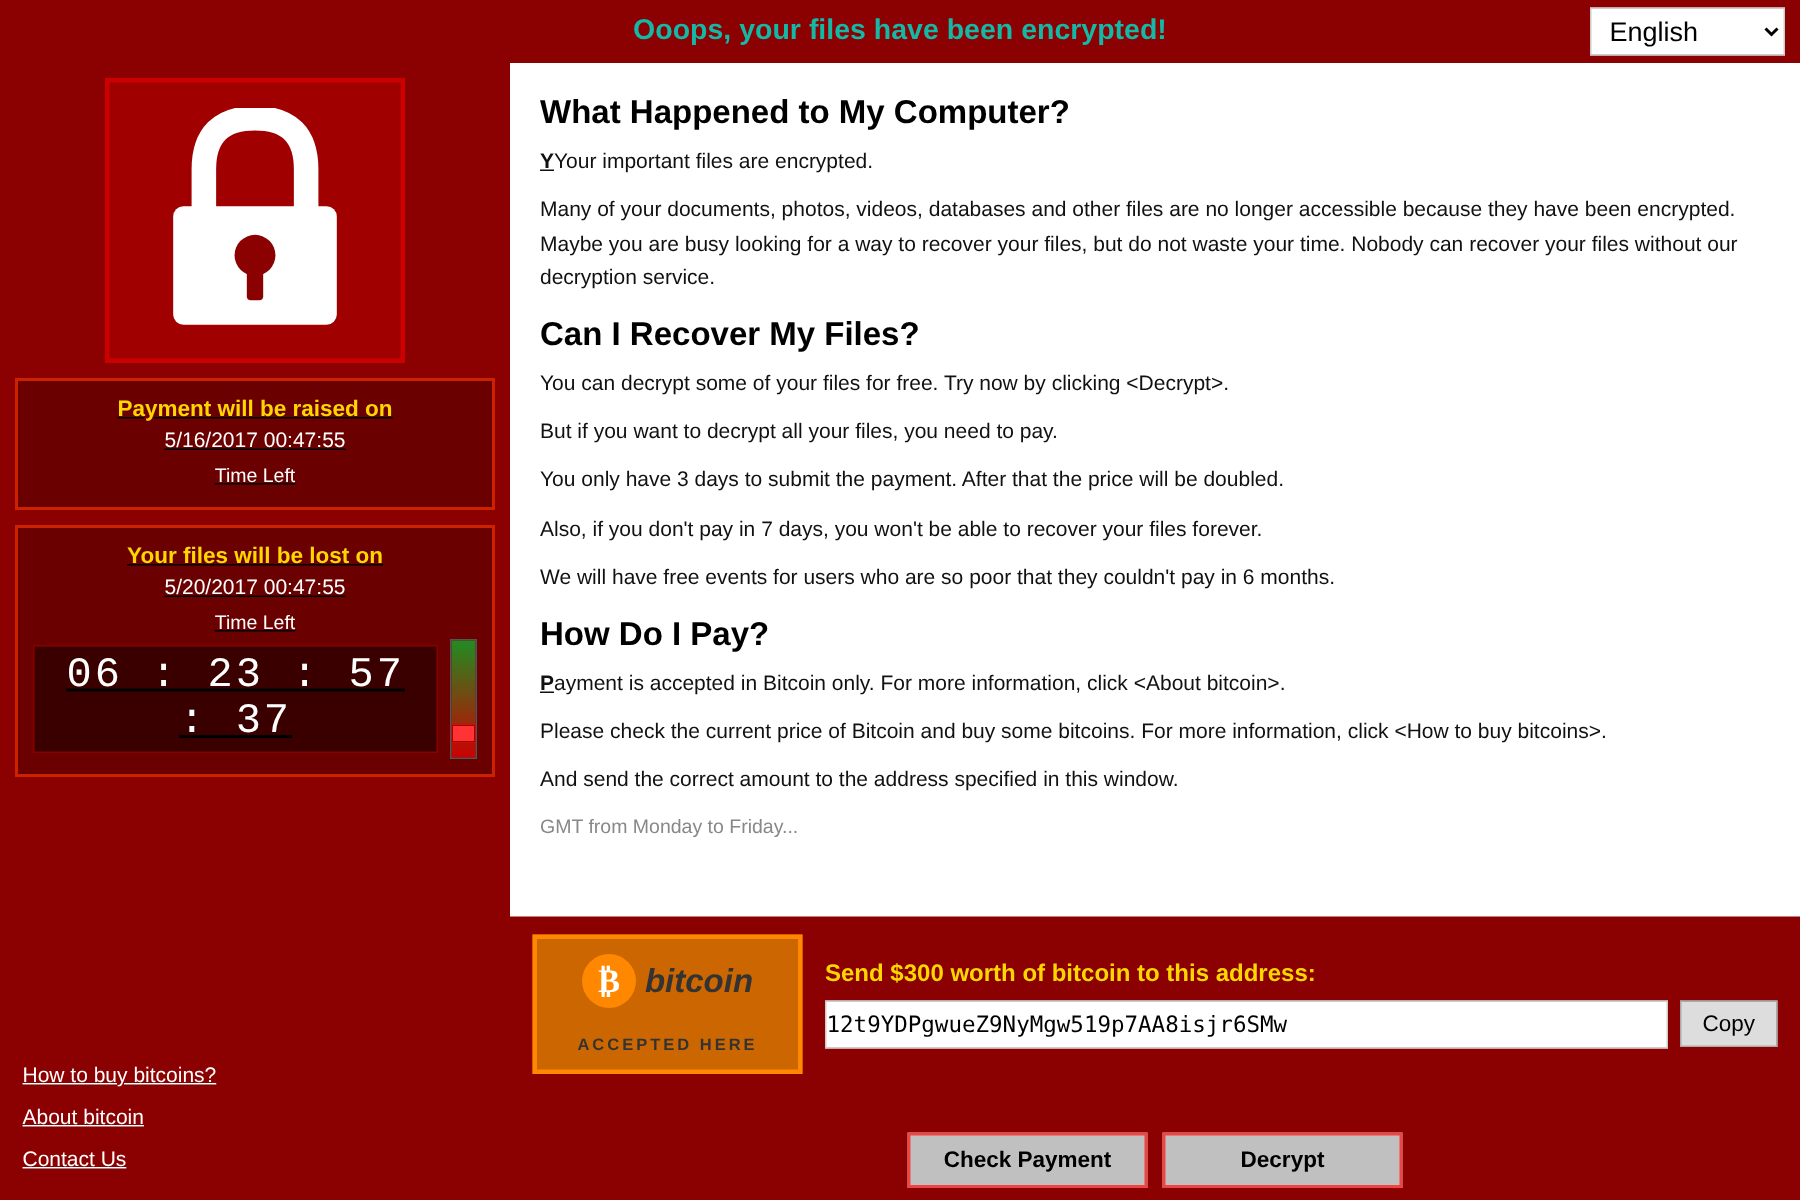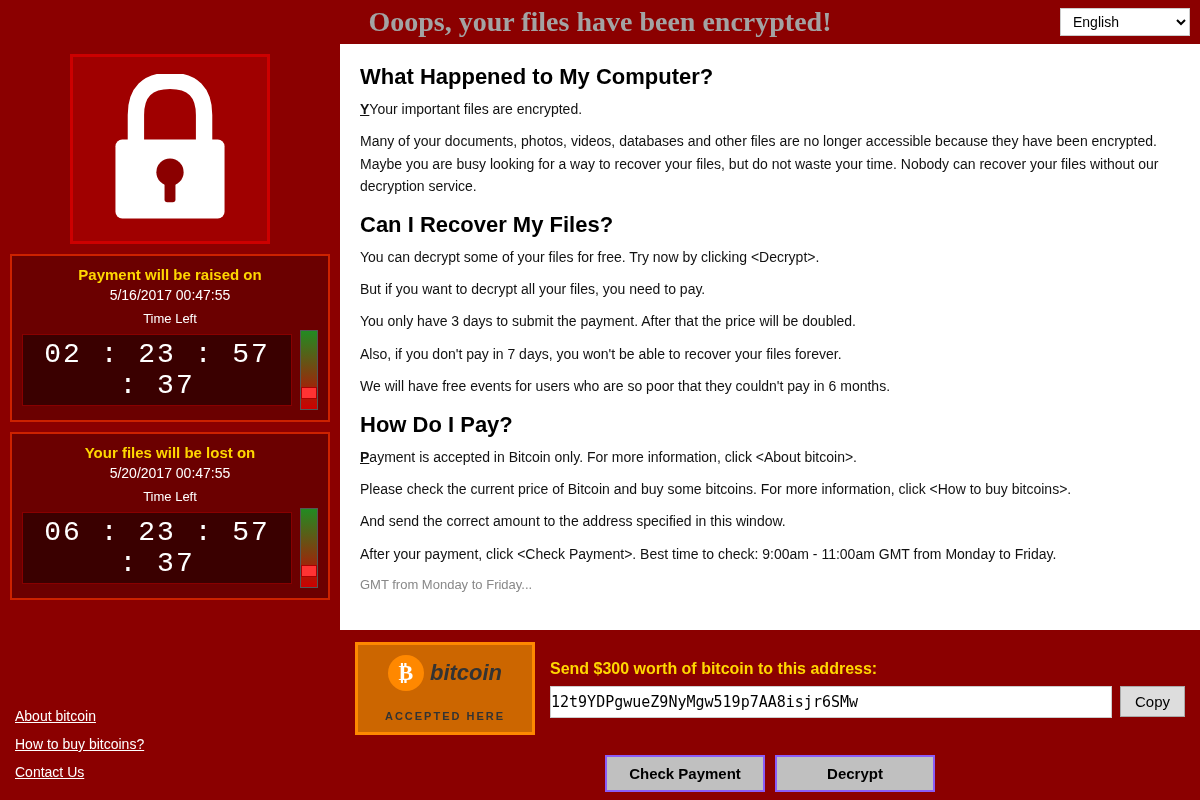--- a/index.html
+++ b/index.html
@@ -17,35 +17,34 @@
     .header {
       background-color: #8B0000;
       display: flex;
       align-items: center;
       justify-content: center;
       padding: 6px 10px;
       position: relative;
       min-height: 42px;
     }
     .header-title {
-      color: #a3a3a3;
-      font-size: 28px;
+      color: #14b8a6;
+      font-size: 19px;
       font-weight: bold;
       text-align: center;
-      font-family: Liberation Serif, serif;
     }
     .lang-select-wrapper {
       position: absolute;
       right: 10px;
       top: 50%;
       transform: translateY(-50%);
     }
     .lang-select {
       padding: 4px 8px;
-      font-size: 14px;
+      font-size: 18px;
       background: white;
       border: 1px solid #ccc;
       cursor: pointer;
       min-width: 130px;
     }
 
     
     .main {
       display: flex;
       flex: 1;
@@ -54,20 +53,21 @@
 
     
     .left-panel {
       width: 340px;
       background-color: #8B0000;
       display: flex;
       flex-direction: column;
       padding: 10px;
       gap: 10px;
       flex-shrink: 0;
+      text-decoration: underline;
     }
 
     .lock-icon-container {
       background-color: #a00000;
       border: 3px solid #cc0000;
       display: flex;
       align-items: center;
       justify-content: center;
       padding: 15px;
       margin: 0 auto;
@@ -274,23 +274,24 @@
       display: flex;
       gap: 10px;
       padding: 8px 15px;
       justify-content: center;
     }
     .bottom-btn {
       padding: 8px 20px;
       font-size: 15px;
       font-weight: bold;
       background: #c0c0c0;
-      border: 2px solid #8b5cf6;
+      border: 2px solid #ef4444;
       cursor: pointer;
       min-width: 160px;
+      margin-top: 19px;
     }
 
     
     .content-scroll::-webkit-scrollbar {
       width: 16px;
     }
     .content-scroll::-webkit-scrollbar-track {
       background: #ddd;
     }
     .content-scroll::-webkit-scrollbar-thumb {
@@ -329,43 +330,37 @@
         <circle cx="50" cy="72" r="10" fill="#8B0000"></circle>
 
         <rect x="46" y="78" width="8" height="16" rx="2" fill="#8B0000"></rect>
       </svg>
     </div>
 
     <div class="timer-box">
       <div class="warning-text">Payment will be raised on</div>
       <div class="date-text">5/16/2017 00:47:55</div>
       <div class="time-left-label">Time Left</div>
-      <div class="timer-display-row">
-        <div class="timer-digits">02 : 23 : 57 : 37</div>
-        <div class="progress-bar-container">
-          <div class="progress-bar-indicator"></div>
-        </div>
-      </div>
     </div>
 
     <div class="timer-box">
       <div class="warning-text">Your files will be lost on</div>
       <div class="date-text">5/20/2017 00:47:55</div>
       <div class="time-left-label">Time Left</div>
       <div class="timer-display-row">
         <div class="timer-digits">06 : 23 : 57 : 37</div>
         <div class="progress-bar-container">
           <div class="progress-bar-indicator"></div>
         </div>
       </div>
     </div>
 
     <div class="left-links">
+      <a>How to buy bitcoins?</a>
       <a>About bitcoin</a>
-      <a>How to buy bitcoins?</a>
       <a>Contact Us</a>
     </div>
 
   </div>
 
   <div class="right-panel">
 
     <div class="content-scroll">
 
       <h2>What Happened to My Computer?</h2>
@@ -376,21 +371,20 @@
       <p>You can decrypt some of your files for free. Try now by clicking &lt;Decrypt&gt;.</p>
       <p>But if you want to decrypt all your files, you need to pay.</p>
       <p>You only have 3 days to submit the payment. After that the price will be doubled.</p>
       <p>Also, if you don't pay in 7 days, you won't be able to recover your files forever.</p>
       <p>We will have free events for users who are so poor that they couldn't pay in 6 months.</p>
 
       <h2 style="margin-top:14px;">How Do I Pay?</h2>
       <p><span class="first-letter">P</span><span>ayment is accepted in Bitcoin only. For more information, click &lt;About bitcoin&gt;.</span></p>
       <p>Please check the current price of Bitcoin and buy some bitcoins. For more information, click &lt;How to buy bitcoins&gt;.</p>
       <p>And send the correct amount to the address specified in this window.</p>
-      <p>After your payment, click &lt;Check Payment&gt;. Best time to check: 9:00am - 11:00am GMT from Monday to Friday.</p>
       <p style="color:#888; font-size:13px;">GMT from Monday to Friday...</p>
 
     </div>
 
     <div class="bitcoin-section">
 
       <div class="bitcoin-logo-box">
         <div class="bitcoin-logo-row">
           <div class="bitcoin-circle">₿</div>
           <span class="bitcoin-text">bitcoin</span>

